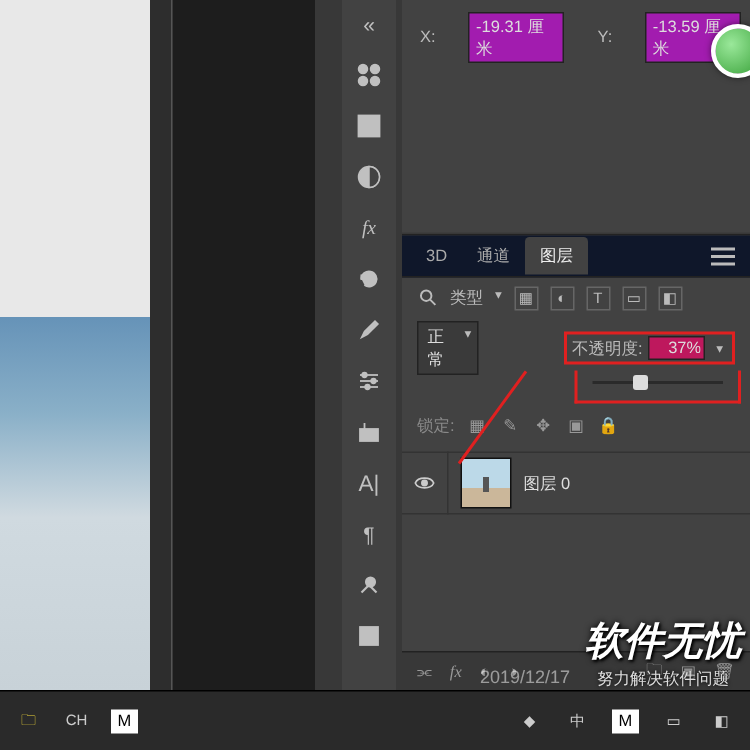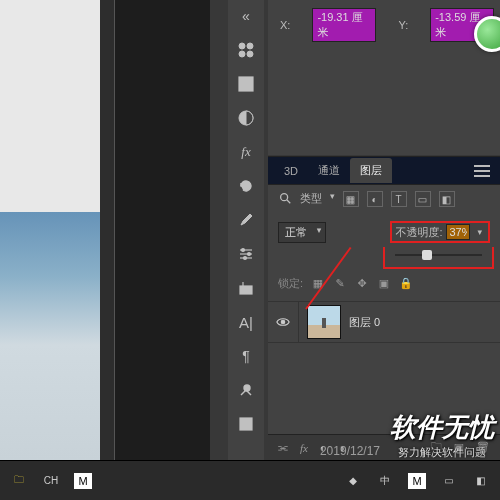--- a/index.html
+++ b/index.html
@@ -21,21 +21,21 @@
 .tab.active{background:#424242;color:#eee;border-top-left-radius:3px;border-top-right-radius:3px}
 .tabclose{margin-left:auto;padding:5px 10px;color:#aaa;cursor:pointer}
 .filter-row{display:flex;align-items:flex-start;gap:8px;padding:6px 10px;height:32px}
 .filter-row .sm{width:16px;height:16px;border:1px solid #666;display:inline-flex;align-items:center;justify-content:center;font-size:10px;color:#bbb}
 .magnify{width:14px;height:14px}
 .mode-row{display:flex;align-items:center;padding:4px 10px;gap:8px;height:30px}
 .mode-row select,.selbox{background:#3a3a3a;color:#ddd;border:1px solid #222;font-size:11px;padding:2px 18px 2px 6px;appearance:none;position:relative}
 .selwrap{position:relative;flex:1;max-width:92px}
 .selwrap::after{content:"▾";position:absolute;right:5px;top:3px;font-size:9px;color:#bbb}
 .opacity-box{display:flex;align-items:center;gap:4px;border:2px solid #e02020;padding:1px 3px}
-.opacity-box input{background:#a16207;color:#ddd;border:1px solid #222;width:24px;font-size:11px;padding:1px 2px;text-align:right}
+.opacity-box input{background:#be185d;color:#ddd;border:1px solid #222;width:38px;font-size:11px;padding:1px 2px;text-align:right}
 .opacity-box .dd{font-size:9px;color:#bbb;padding:0 3px;cursor:pointer}
 .slider-row{padding:2px 10px 6px;border:2px solid #e02020;border-top:none;margin:0 6px 0 115px}
 .slider{position:relative;height:12px}
 .slider .track{position:absolute;left:0;right:0;top:5px;height:2px;background:#2a2a2a}
 .slider .thumb{position:absolute;top:1px;left:37%;width:10px;height:10px;background:#ddd;border-radius:2px;transform:translateX(-50%);cursor:pointer}
 .lock-row{display:flex;align-items:center;gap:8px;padding:4px 10px;height:28px;color:#888}
 .lock-row .ic{width:14px;height:14px;display:inline-flex;align-items:center;justify-content:center;font-size:11px;color:#999}
 .layers{padding:4px 0}
 .layer{display:flex;align-items:center;height:42px;padding:0 8px;gap:8px;border-top:1px solid #333;border-bottom:1px solid #333}
 .eye{width:14px;height:14px;color:#ccc;cursor:pointer}

